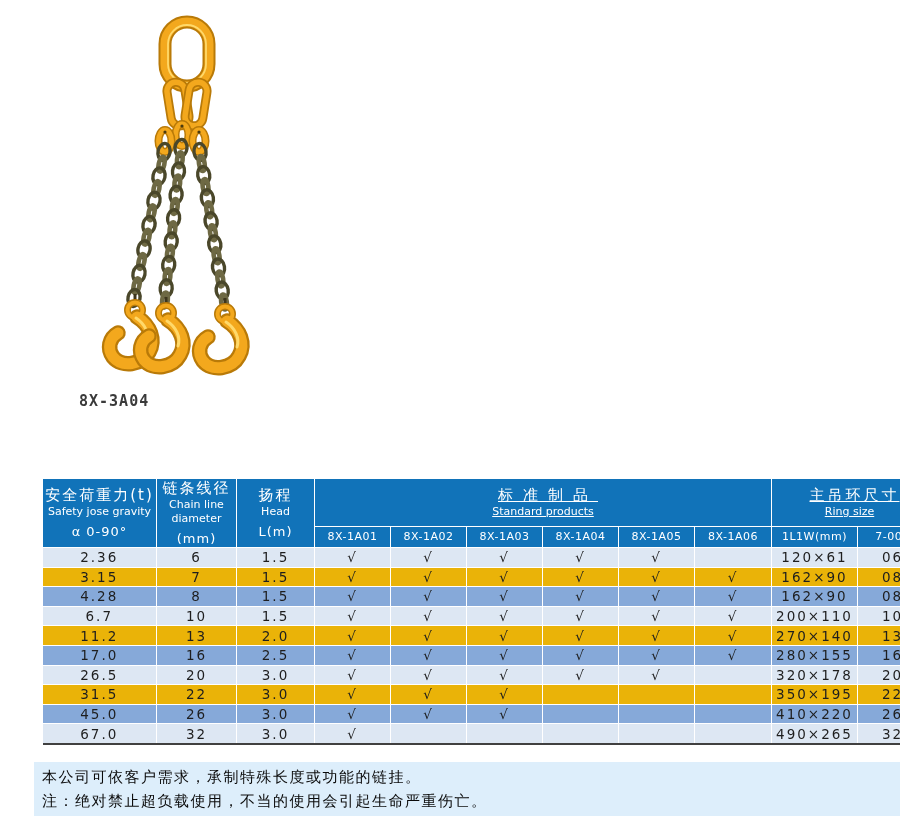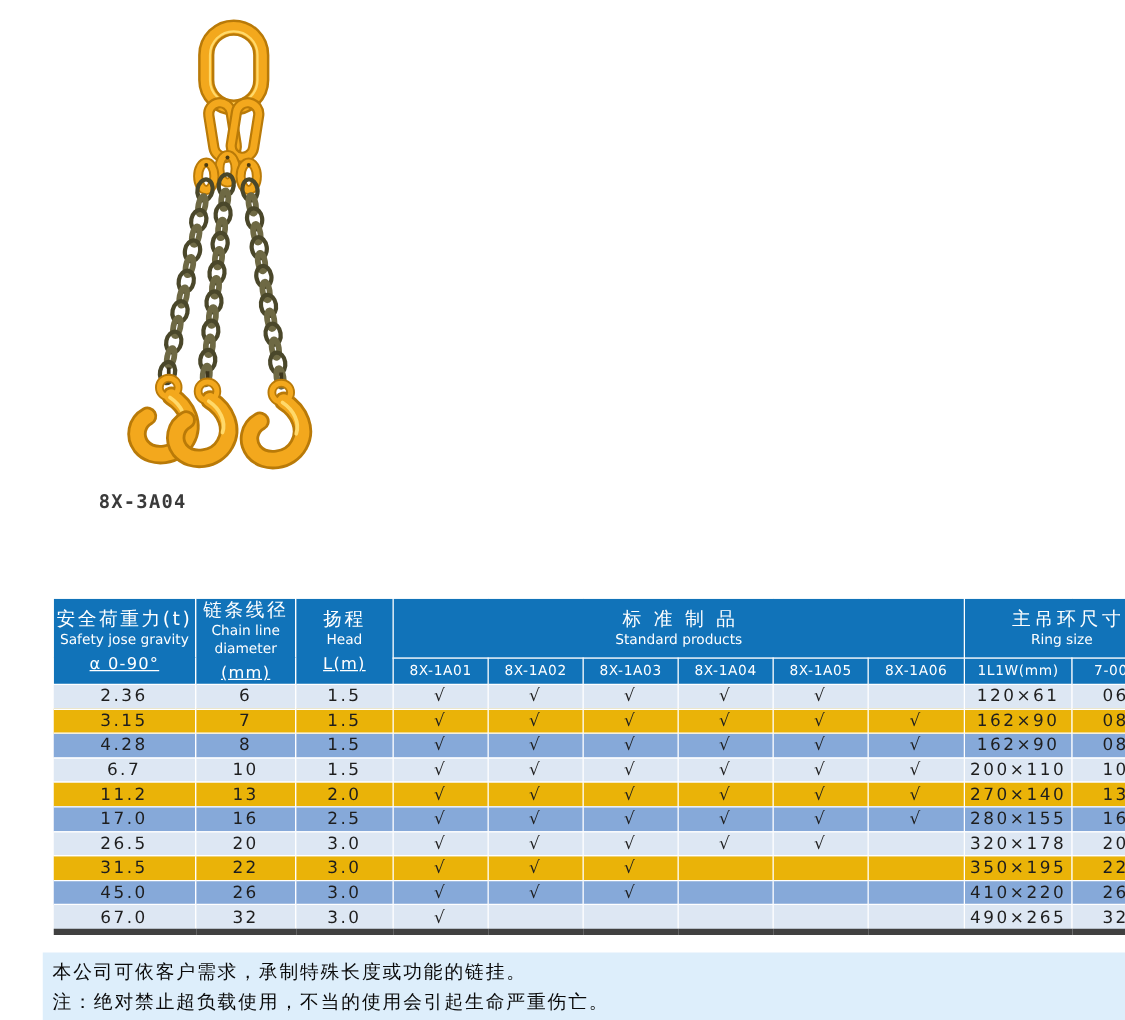--- a/index.html
+++ b/index.html
@@ -13,34 +13,34 @@
   .desc{position:absolute;left:45px;top:412px;width:222px;font-size:13.5px;line-height:21px;
         letter-spacing:1.5px;color:#3c3c3c;text-indent:2em;}
 
   
   .tblwrap{position:absolute;left:8px;top:478px;}
   table.spec{border-collapse:collapse;table-layout:fixed;width:885px;}
   table.spec th{background:#1173b9;color:#fff;font-weight:normal;padding:0;border:1px solid #fff;}
   .h1 th{vertical-align:middle;}
   .h1 th .zh{font-size:15px;letter-spacing:2px;line-height:19px;}
   .h1 th .en{font-size:11px;letter-spacing:0;line-height:14px;}
-  .h1 th .sub{font-size:13px;letter-spacing:1px;margin-top:5px;line-height:16px;text-decoration:underline;}
+  .h1 th .sub{font-size:13px;letter-spacing:1px;margin-top:5px;line-height:16px;}
   .h1 th.group .zh{letter-spacing:10px;text-indent:10px;}
-  .h1 th.group{height:46px;}
+  .h1 th.group{height:46px;text-decoration:underline;}
   .h1 th.ringgrp .zh{letter-spacing:3px;}
   th[rowspan]{border-bottom:3px solid #2a4fa2;}
   .h2 th{height:20px;font-size:11px;letter-spacing:0.5px;border-bottom:3px solid #2a4fa2;}
   table.spec td{height:18.6px;text-align:center;vertical-align:middle;font-size:13.5px;
         letter-spacing:2px;color:#1e1e1e;padding:0;
         border-right:1px solid #fff;border-bottom:1px solid #fff;}
   table.spec td:first-child{border-left:none;}
   tr.r-light td{background:#dde7f3;}
   tr.r-mid td{background:#eab308;}
   tr.r-dark td{background:#86a9d9;}
-  tbody tr:last-child td{border-bottom:5px solid #404040;}
+  tbody tr:last-child td{border-bottom:2px solid #404040;}
 
   
   .notes{position:absolute;left:0;top:762px;width:900px;height:54px;background:#ddeefb;
          padding:3px 0 0 8px;box-sizing:border-box;}
   .notes div{font-size:15px;line-height:24px;letter-spacing:1.5px;color:#0a0a0a;}
 </style>
 </head>
 <body>
 
 <div class="page">

